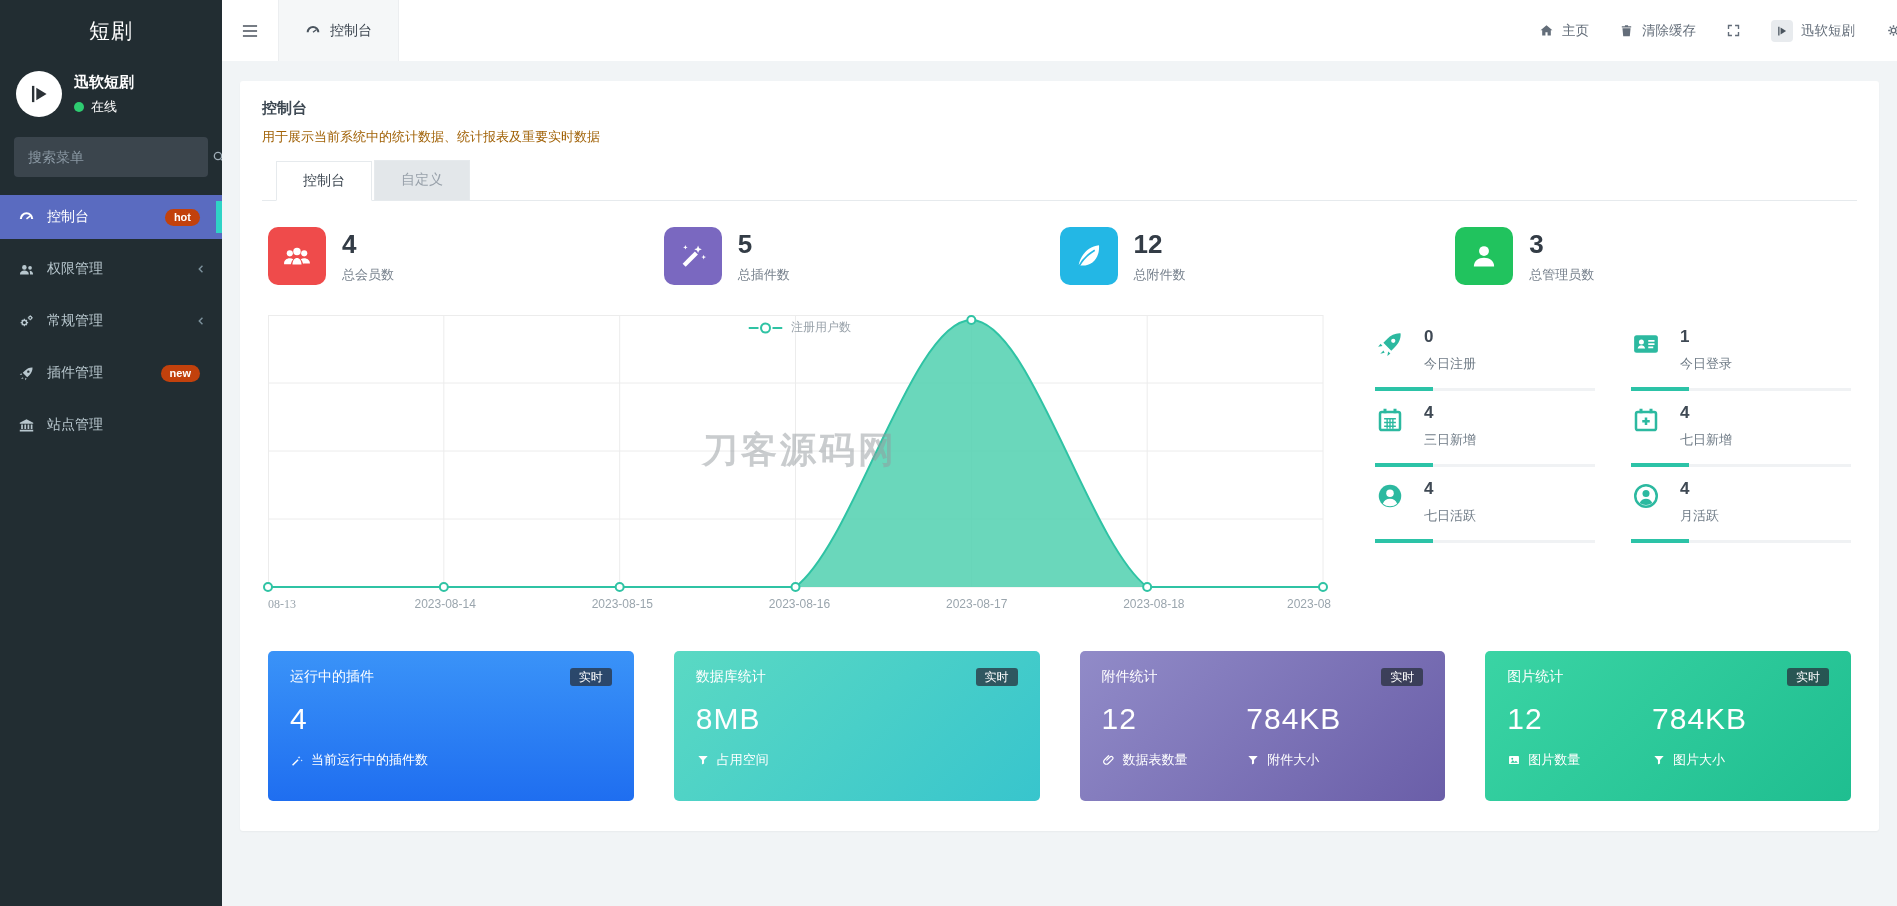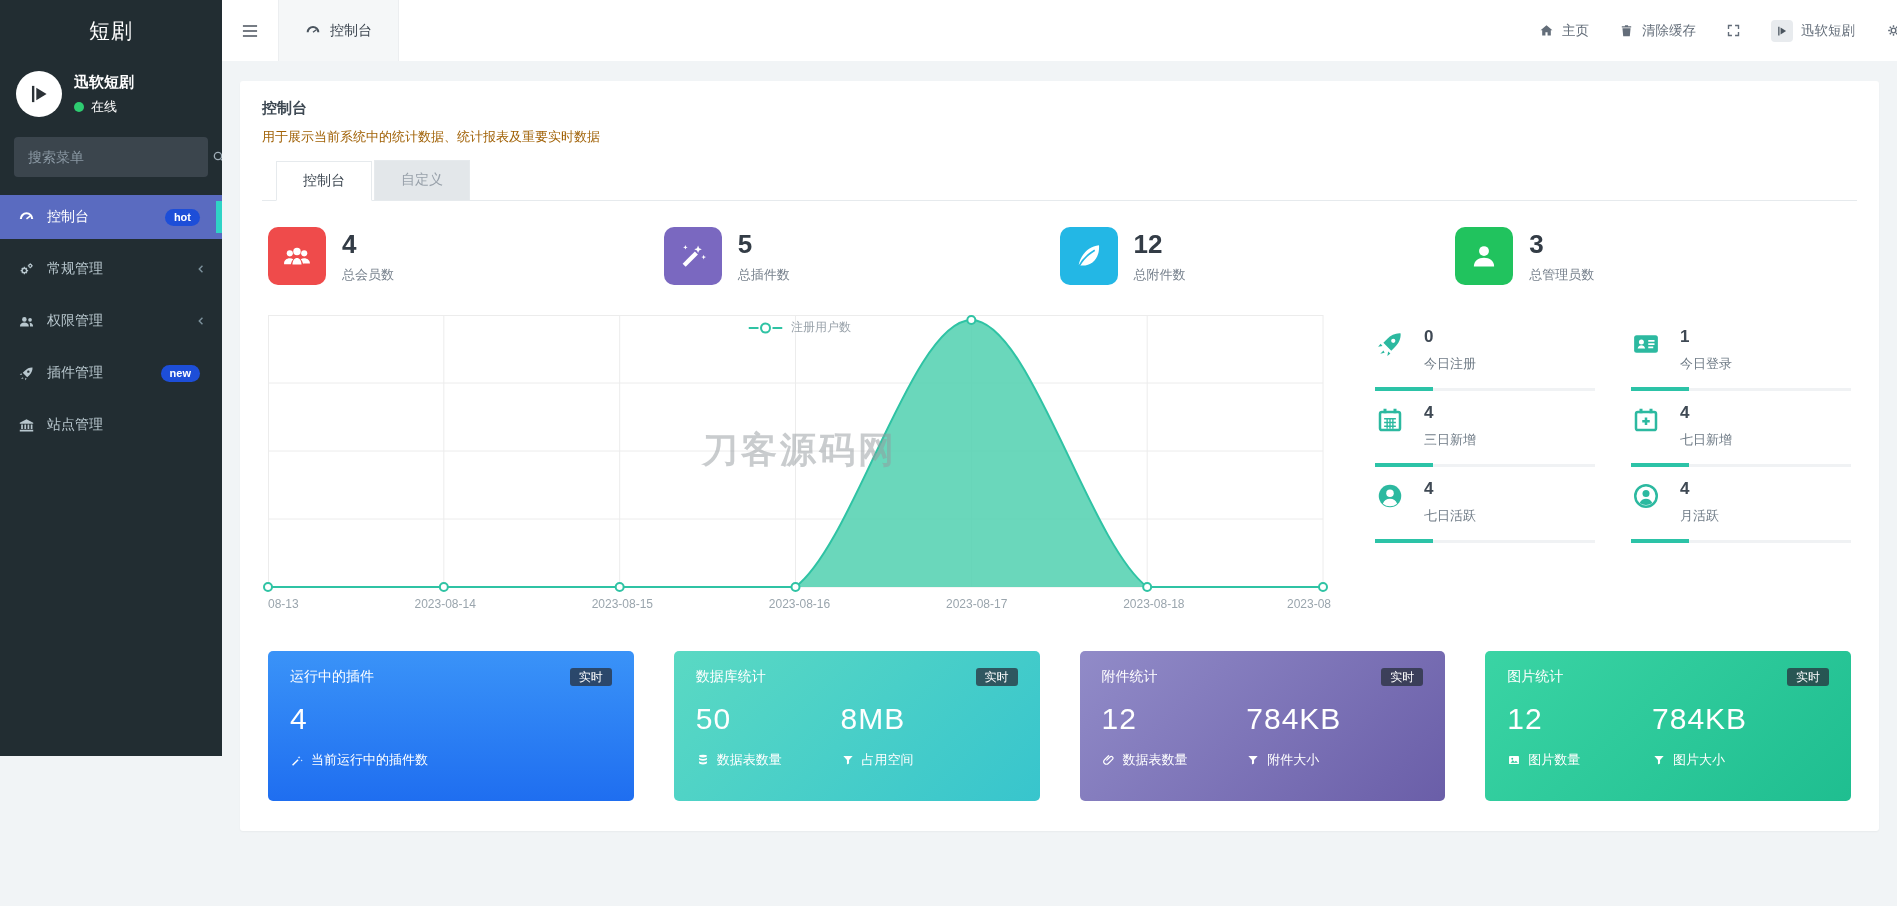--- a/index.html
+++ b/index.html
@@ -1,40 +1,40 @@
 <!DOCTYPE html>
 <html><head>
 <meta charset="utf-8">
 <style>
   html,body{margin:0;padding:0;}
   body{font-family:"Liberation Sans","DejaVu Sans",sans-serif;}
   .app{position:relative;width:1897px;height:906px;background:#f1f4f6;overflow:hidden;}
 
   
-  .sidebar{position:absolute;left:0;top:0;width:222px;height:756px;background:#222d32;color:#b8c7ce;}
+  .sidebar{position:absolute;left:0;top:0;width:222px;height:906px;background:#222d32;color:#b8c7ce;}
   .brand{height:61px;line-height:61px;text-align:center;color:#fff;font-size:21px;background:#222d32;letter-spacing:1px;}
   .user-panel{display:flex;align-items:center;gap:12px;padding:10px 16px 14px;}
   .avatar{width:46px;height:46px;border-radius:50%;background:#fff;display:flex;align-items:center;justify-content:center;flex:none;}
   .avatar svg{width:26px;height:26px;}
   .uname{color:#fff;font-size:15px;font-weight:bold;margin-bottom:6px;}
   .ustatus{font-size:13px;color:#fff;display:flex;align-items:center;gap:7px;}
   .dot{width:10px;height:10px;border-radius:50%;background:#2ecc71;display:inline-block;}
   .search-box{margin:6px 14px 18px;display:flex;align-items:center;background:#3b454d;border-radius:4px;height:40px;padding:0 12px;}
   .search-box input{flex:1;background:transparent;border:0;outline:none;color:#cfd8de;font-size:14px;font-family:inherit;}
   .search-box input::placeholder{color:#8a98a3;}
   .search-btn{background:none;border:0;color:#9fadb7;cursor:pointer;padding:0;display:flex;}
   .search-btn svg{width:16px;height:16px;}
   .menu{margin-top:6px;}
   .mitem{position:relative;display:flex;align-items:center;height:44px;margin-bottom:8px;padding:0 14px 0 18px;font-size:14px;cursor:pointer;color:#b8c7ce;}
   .mitem .mic{width:17px;height:17px;margin-right:12px;flex:none;}
   .mitem .mic svg{width:17px;height:17px;display:block;}
   .mitem .mlabel{flex:1;}
   .mitem.active{background:#5a6bc0;color:#fff;}
   .mitem.active::after{content:"";position:absolute;right:0;top:6px;bottom:6px;width:6px;background:#2fd3c6;}
-  .mbadge{background:#1d4ed8;color:#fff;font-size:11px;font-weight:bold;padding:3px 9px;border-radius:10px;line-height:1;margin-right:8px;text-align:right;}
+  .mbadge{background:#c2410c;color:#fff;font-size:11px;font-weight:bold;padding:3px 9px;border-radius:10px;line-height:1;margin-right:8px;text-align:right;}
   .mchev{width:14px;height:14px;color:#7d919c;}
   .mchev svg{width:14px;height:14px;display:block;}
 
   
   .main{position:absolute;left:222px;top:0;width:1675px;height:906px;}
   .navbar{position:relative;height:61px;background:#fff;border-bottom:1px solid #e4e8ea;display:flex;align-items:stretch;}
   .hamburger{width:56px;border:0;background:none;color:#49525c;display:flex;align-items:center;justify-content:center;cursor:pointer;}
   .hamburger svg{width:20px;height:20px;}
   .nav-tab{display:flex;align-items:center;gap:9px;padding:0 26px;background:#f5f7f8;border-left:1px solid #eceef0;border-right:1px solid #eceef0;color:#3f4852;font-size:14px;cursor:pointer;}
   .nav-tab svg{width:16px;height:16px;color:#4a545e;}
@@ -73,21 +73,21 @@
   .legend{position:absolute;left:50%;top:4px;transform:translateX(-50%);display:flex;align-items:center;gap:9px;font-size:12px;color:#9aa3ab;z-index:4;}
   .legend svg{width:34px;height:12px;}
   #chart-svg{display:block;width:1055px;height:273px;overflow:visible;}
   .grid{stroke:#ececec;stroke-width:1;}
   .area-fill{fill:rgba(80,208,175,0.85);stroke:none;}
   .area-line{fill:none;stroke:#2fc3a4;stroke-width:2;}
   .marker{fill:#fff;stroke:#2fc3a4;stroke-width:2;}
   .watermark{position:absolute;left:50%;top:45%;transform:translate(-50%,-50%);font-size:36px;font-weight:bold;color:rgba(148,153,158,0.5);letter-spacing:3px;white-space:nowrap;z-index:3;}
   #x-labels{position:relative;height:18px;margin-top:9px;font-size:12px;color:#9aa5ad;}
   .xl{position:absolute;transform:translateX(-50%);white-space:nowrap;}
-  .xl.first{transform:none;}
+  .xl.first{transform:none;font-family:Liberation Serif, serif;}
   .xl.last{transform:translateX(-100%);}
 
   
   .qgrid{flex:1;display:grid;grid-template-columns:1fr 1fr;column-gap:36px;align-content:start;}
   .qcell{padding-top:12px;}
   .qtop{display:flex;gap:15px;}
   .qic{width:34px;height:34px;color:#2cb9a0;flex:none;padding-top:2px;}
   .qic svg{width:30px;height:30px;display:block;}
   .qv{font-size:17px;font-weight:bold;color:#3f4954;}
   .ql{font-size:13px;color:#6f7b86;margin-top:8px;}
@@ -150,44 +150,44 @@
           <svg viewBox="0 0 24 24">
               <path d="M4 14a8 8 0 0 1 16 0" fill="none" stroke="currentColor" stroke-width="3"></path>
               <path d="M12 14l5-4" stroke="currentColor" stroke-width="2"></path>
             </svg>
         </span>
         <span class="mlabel">控制台</span>
         <span class="mbadge">hot</span>
       </div>
       <div class="mitem">
         <span class="mic">
+          <svg viewBox="0 0 24 24" fill="currentColor">
+              <circle cx="9" cy="9" r="3.2"></circle>
+              <path d="M2.8 18.3c0-3 2.8-5 6.2-5s6.2 2 6.2 5v.7H2.8z"></path>
+              <circle cx="17" cy="9.6" r="2.6"></circle>
+              <path d="M16.4 13.6c2.8.3 4.8 2 4.8 4.5v.9h-4.2v-.7c0-1.8-.2-3.4-.6-4.7z"></path>
+            </svg>
+        </span>
+        <span class="mlabel">权限管理</span>
+        <span class="mchev">
+          <svg viewBox="0 0 24 24" fill="none" stroke="currentColor" stroke-width="2.4">
+              <path d="M14.5 6.5L9 12l5.5 5.5"></path>
+            </svg>
+        </span>
+      </div>
+      <div class="mitem">
+        <span class="mic">
           <svg viewBox="0 0 24 24" fill="none" stroke="currentColor">
               <circle cx="9" cy="13.5" r="3.2" stroke-width="2"></circle>
               <path d="M9 8.2v2M9 16.8v2M3.7 13.5h2M12.3 13.5h2M5.4 9.9l1.4 1.4M11.2 15.7l1.4 1.4M12.6 9.9l-1.4 1.4M6.8 15.7l-1.4 1.4" stroke-width="1.7"></path>
               <circle cx="17.3" cy="6.8" r="2.1" stroke-width="1.7"></circle>
               <path d="M17.3 3.3v1.3M17.3 9v1.3M13.8 6.8h1.3M19.5 6.8h1.3" stroke-width="1.4"></path>
             </svg>
         </span>
         <span class="mlabel">常规管理</span>
-        <span class="mchev">
-          <svg viewBox="0 0 24 24" fill="none" stroke="currentColor" stroke-width="2.4">
-              <path d="M14.5 6.5L9 12l5.5 5.5"></path>
-            </svg>
-        </span>
-      </div>
-      <div class="mitem">
-        <span class="mic">
-          <svg viewBox="0 0 24 24" fill="currentColor">
-              <circle cx="9" cy="9" r="3.2"></circle>
-              <path d="M2.8 18.3c0-3 2.8-5 6.2-5s6.2 2 6.2 5v.7H2.8z"></path>
-              <circle cx="17" cy="9.6" r="2.6"></circle>
-              <path d="M16.4 13.6c2.8.3 4.8 2 4.8 4.5v.9h-4.2v-.7c0-1.8-.2-3.4-.6-4.7z"></path>
-            </svg>
-        </span>
-        <span class="mlabel">权限管理</span>
         <span class="mchev">
           <svg viewBox="0 0 24 24" fill="none" stroke="currentColor" stroke-width="2.4">
               <path d="M14.5 6.5L9 12l5.5 5.5"></path>
             </svg>
         </span>
       </div>
       <div class="mitem">
         <span class="mic">
           <svg viewBox="0 0 24 24" fill="currentColor">
               <path d="M20.5 3.5c.3 4-1.5 7.8-4.5 10.8l-3 3-6.3-6.3 3-3c3-3 6.8-4.8 10.8-4.5z"></path>
@@ -502,33 +502,20 @@
               </div>
             </div>
 
             <div class="gcard g1">
               <div class="ghead">
                 <span>数据库统计</span>
                 <span class="gbadge">实时</span>
               </div>
               <div class="grow">
                 <div class="gcol">
-                  <div class="gval">50</div>
-                  <div class="glabs">
-                    <div class="glab">
-                      <svg viewBox="0 0 24 24" fill="#fff">
-                          <ellipse cx="12" cy="5.3" rx="6.8" ry="2.4"></ellipse>
-                          <path d="M5.2 7.7c0 1.3 3 2.4 6.8 2.4s6.8-1.1 6.8-2.4v3.1c0 1.3-3 2.4-6.8 2.4s-6.8-1.1-6.8-2.4z"></path>
-                          <path d="M5.2 13.7c0 1.3 3 2.4 6.8 2.4s6.8-1.1 6.8-2.4v3.6c0 1.3-3 2.4-6.8 2.4s-6.8-1.1-6.8-2.4z"></path>
-                        </svg>
-                      <span>数据表数量</span>
-                    </div>
-                  </div>
-                </div>
-                <div class="gcol">
                   <div class="gval">8MB</div>
                   <div class="glabs">
                     <div class="glab">
                       <svg viewBox="0 0 24 24" fill="#fff">
                           <path d="M4 5h16l-6.2 7.2v5.6l-3.6 2v-7.6z"></path>
                         </svg>
                       <span>占用空间</span>
                     </div>
                   </div>
                 </div>

